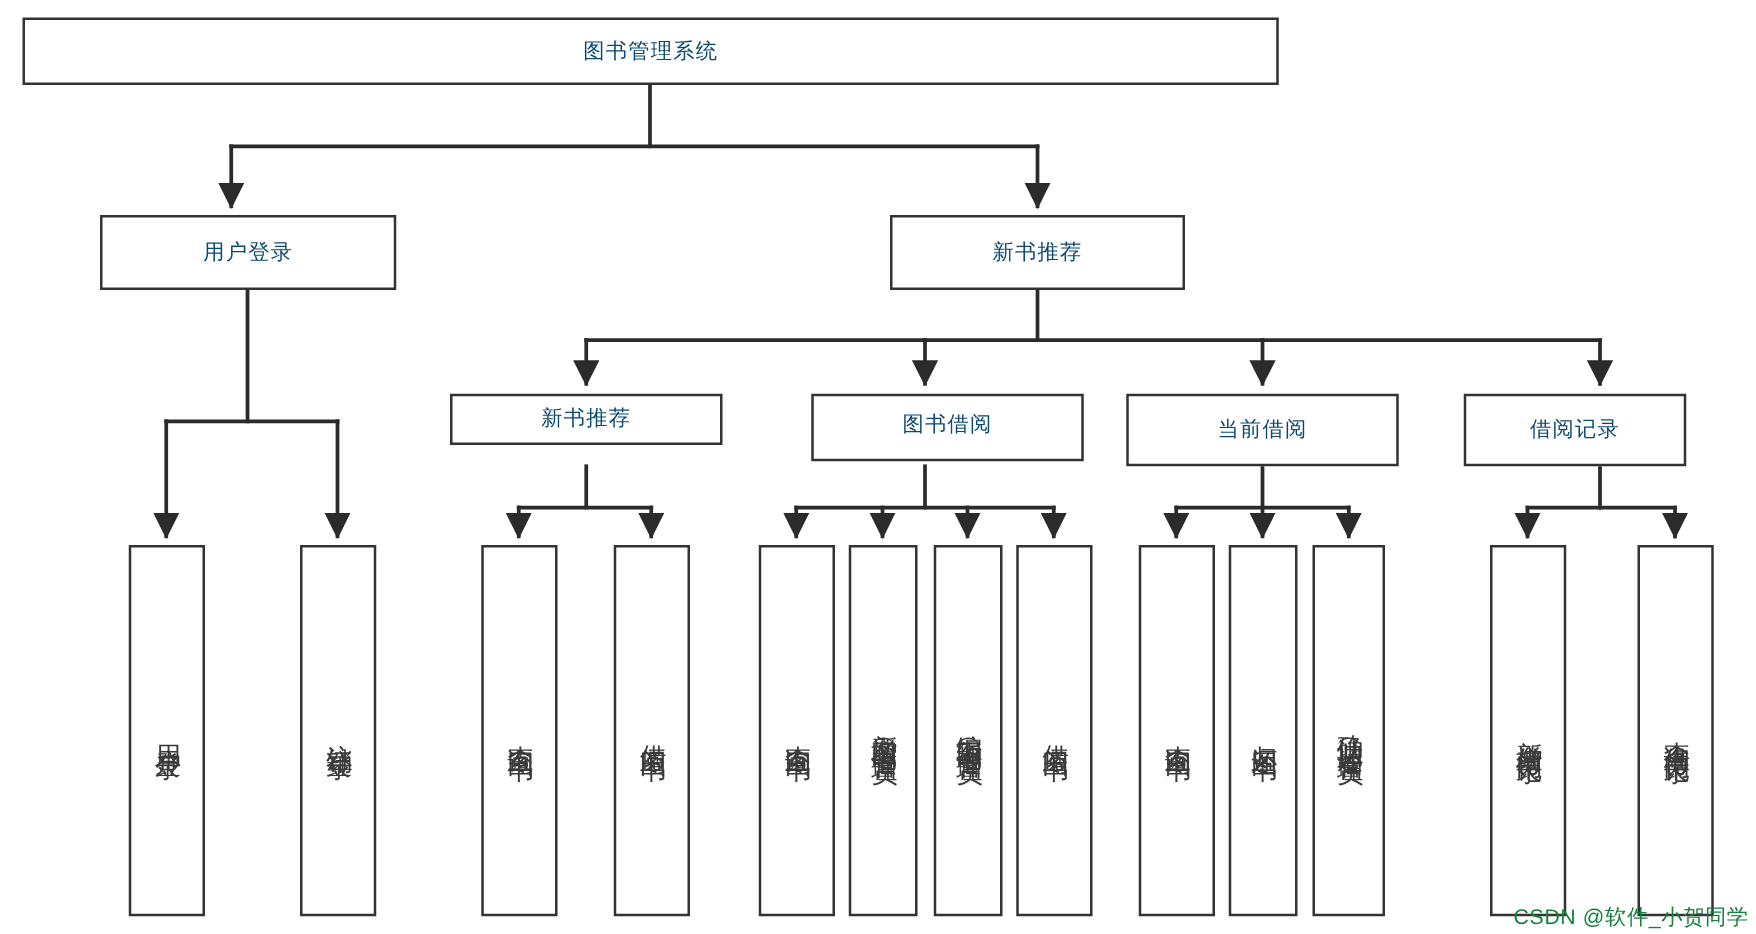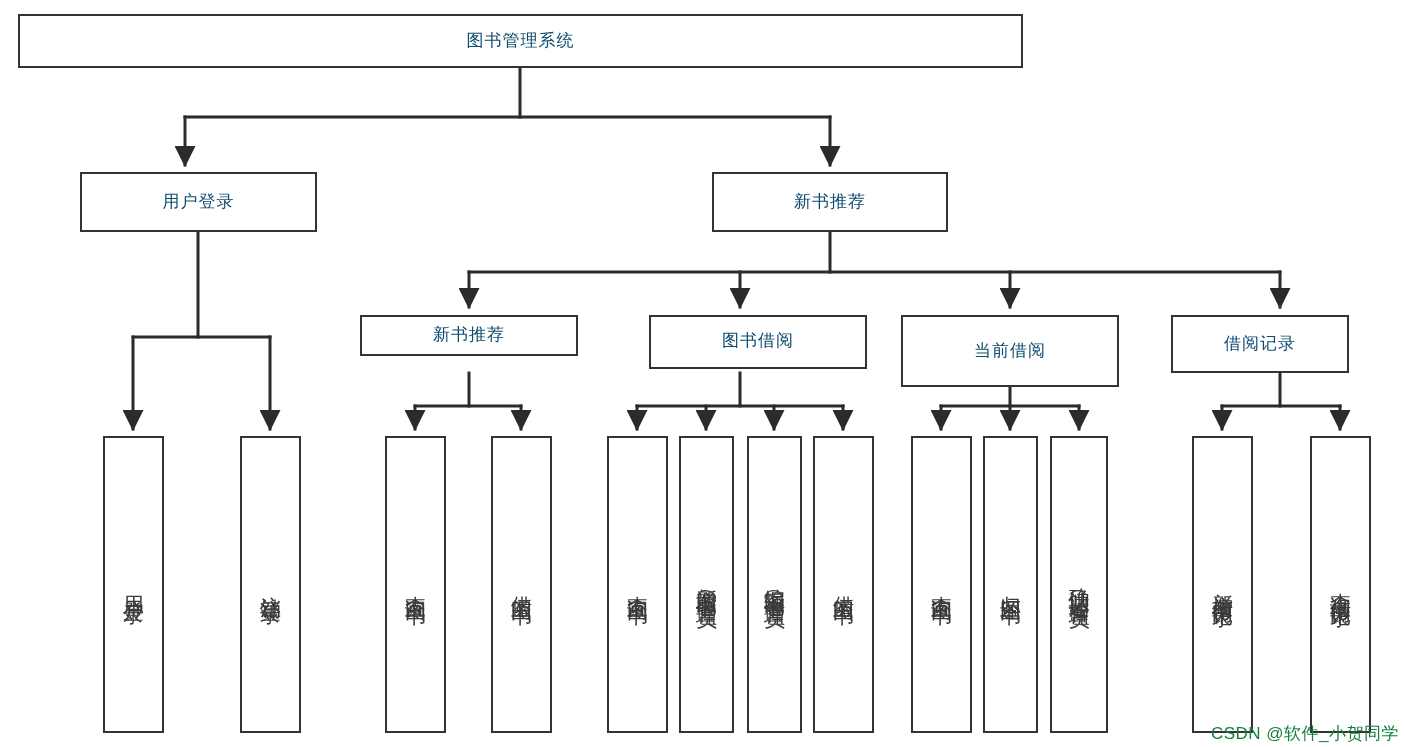--- a/index.html
+++ b/index.html
@@ -132,21 +132,21 @@
   <div class="node-box" style="left:712px; top:172px; width:236px; height:60px;">
     <span class="node-label-h">新书推荐</span>
   </div>
 
   <div class="node-box" style="left:360px; top:315px; width:218px; height:41px;">
     <span class="node-label-h">新书推荐</span>
   </div>
   <div class="node-box" style="left:649px; top:315px; width:218px; height:54px;font-family:Liberation Mono, monospace;">
     <span class="node-label-h">图书借阅</span>
   </div>
-  <div class="node-box" style="left:901px; top:315px; width:218px; height:72px;">
+  <div class="node-box" style="left:901px; top:315px; width:218px; height:58px;">
     <span class="node-label-h">当前借阅</span>
   </div>
   <div class="node-box" style="left:1171px; top:315px; width:178px; height:58px;">
     <span class="node-label-h">借阅记录</span>
   </div>
 
   <div class="node-box" style="left:103px; top:436px; width:61px; height:297px;">
     <span class="node-label-v">用户登录</span>
   </div>
   <div class="node-box" style="left:240px; top:436px; width:61px; height:297px;">

